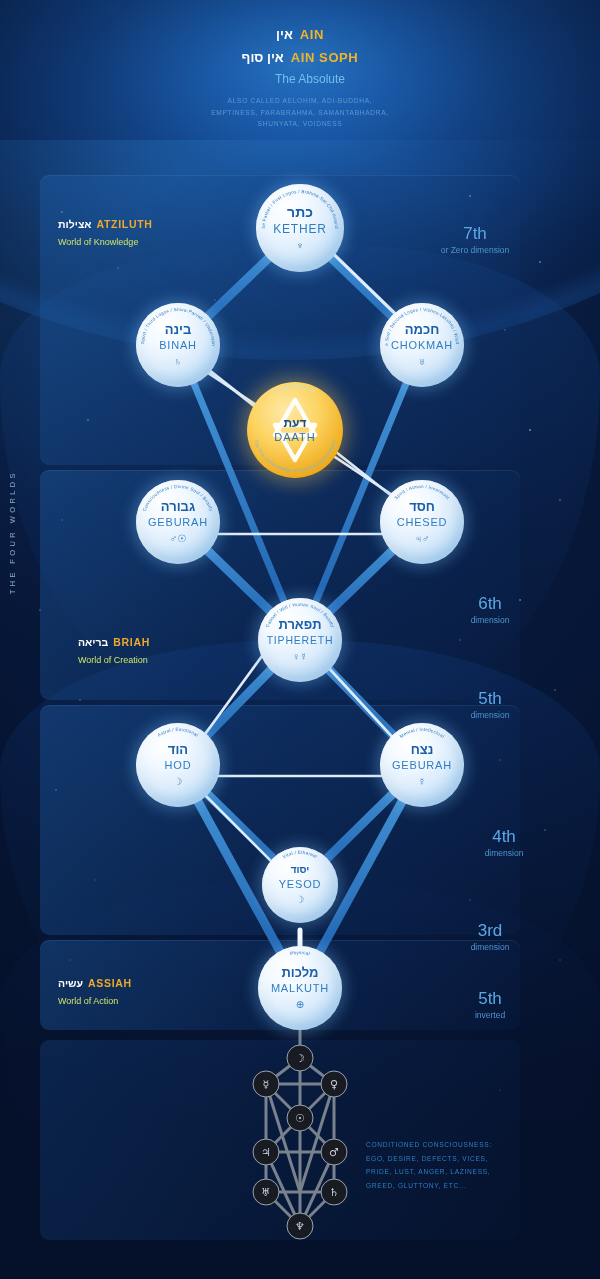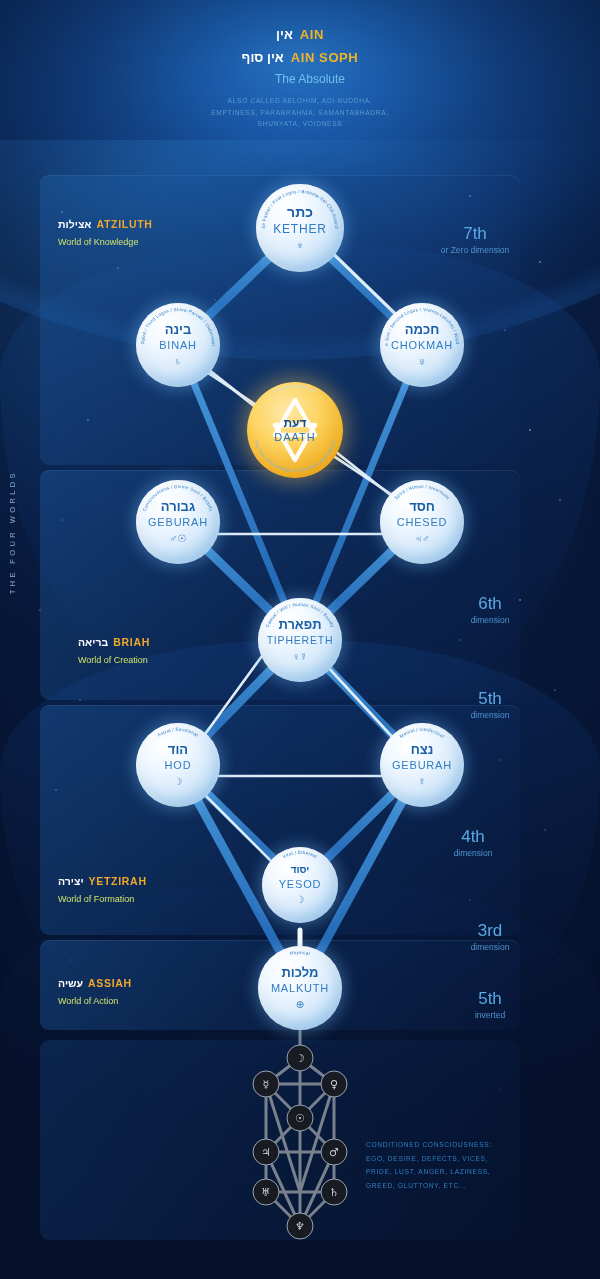--- a/index.html
+++ b/index.html
@@ -154,44 +154,40 @@
   <div class="worldpanel" style="left:40px;top:940px;width:480px;height:90px;"></div>
 
   <div class="wlabel" style="left:58px;top:212px;">
     <div><span class="wheb">אצילות</span><span class="wlat">ATZILUTH</span></div>
     <div class="wsub">World of Knowledge</div>
   </div>
   <div class="wlabel" style="left:58px;top:630px;margin-left:20px;">
     <div><span class="wheb">בריאה</span><span class="wlat">BRIAH</span></div>
     <div class="wsub">World of Creation</div>
   </div>
-  <div class="wlabel" style="left:58px;top:869px;">
-    <div><span class="wheb">יצירה</span><span class="wlat">YETZIRAH</span></div>
-    <div class="wsub">World of Formation</div>
-  </div>
   <div class="wlabel" style="left:58px;top:971px;">
     <div><span class="wheb">עשיה</span><span class="wlat">ASSIAH</span></div>
     <div class="wsub">World of Action</div>
   </div>
 
   <div class="fourworlds">THE FOUR WORLDS</div>
 
   <div class="dim" style="left:410px;top:225px;">
     <div class="dimnum">7th</div>
     <div class="dimsub">or Zero dimension</div>
   </div>
   <div class="dim" style="left:425px;top:595px;">
     <div class="dimnum">6th</div>
     <div class="dimsub">dimension</div>
   </div>
   <div class="dim" style="left:425px;top:690px;">
     <div class="dimnum">5th</div>
     <div class="dimsub">dimension</div>
   </div>
-  <div class="dim" style="left:408px;top:828px;">
+  <div class="dim" style="left:439px;top:828px;">
     <div class="dimnum">4th</div>
     <div class="dimsub">dimension</div>
   </div>
   <div class="dim" style="left:425px;top:922px;">
     <div class="dimnum">3rd</div>
     <div class="dimsub">dimension</div>
   </div>
   <div class="dim" style="left:425px;top:990px;">
     <div class="dimnum">5th</div>
     <div class="dimsub">inverted</div>

